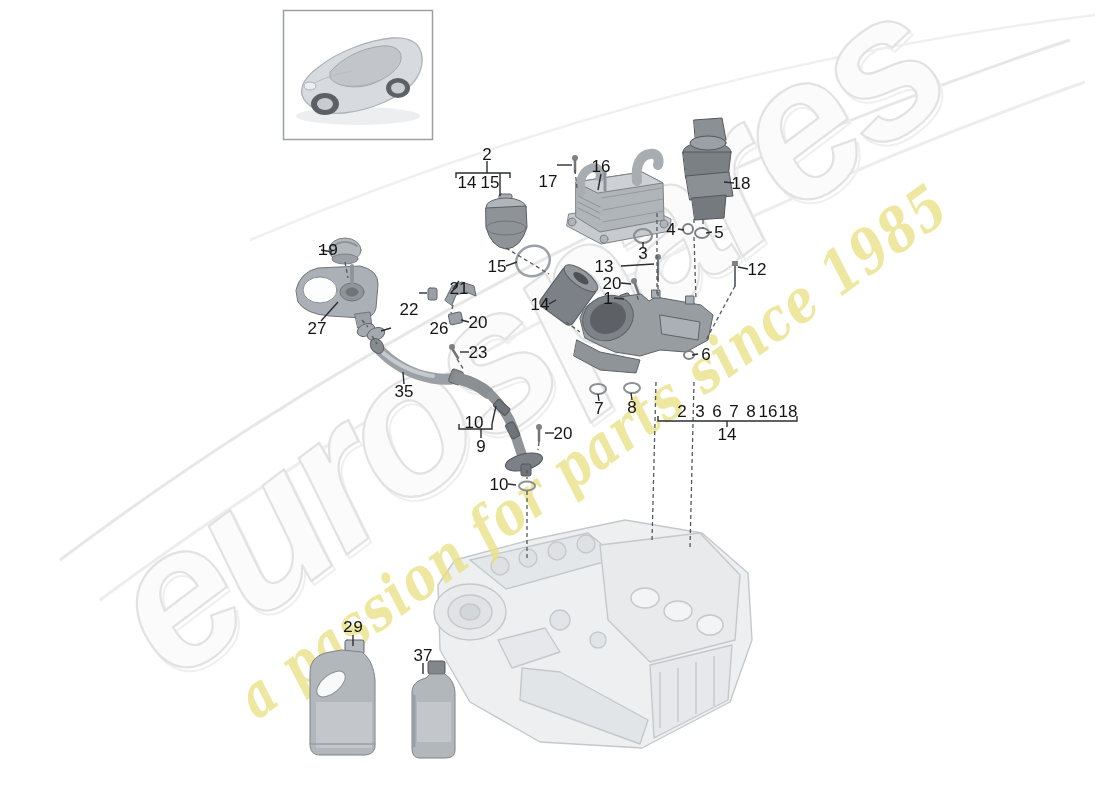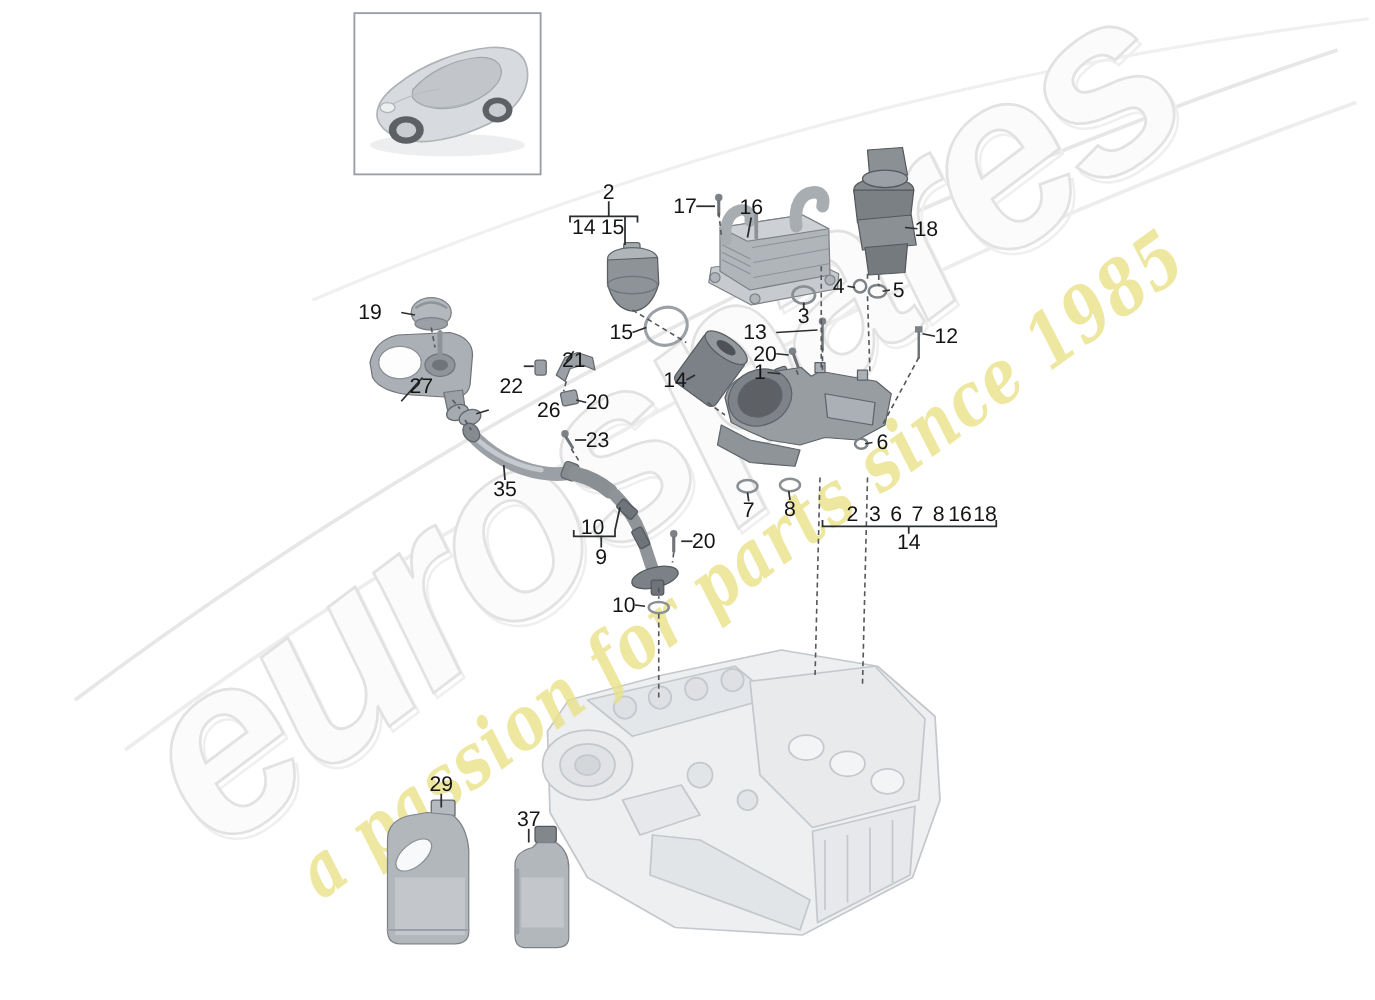--- a/index.html
+++ b/index.html
@@ -290,25 +290,25 @@
       <ellipse cx="398" cy="88" rx="7" ry="5.5" fill="#c9cdd1"></ellipse>
       <ellipse cx="310" cy="86" rx="6" ry="4" fill="#eceef0" stroke="#aeb3b7" stroke-width="1"></ellipse>
     </g>
   </g>
 </svg>
 
 <div class="callout-layer" id="callout-layer">
       <span class="callout" style="left: 487px; top: 154px;">2</span>
       <span class="callout" style="left: 467px; top: 182px;">14</span>
       <span class="callout" style="left: 490px; top: 182px;">15</span>
-      <span class="callout" style="left: 548px; top: 165px; text-align: right;">17</span>
+      <span class="callout" style="left: 548px; top: 181px; text-align: right;">17</span>
       <span class="callout" style="left: 601px; top: 166px;">16</span>
       <span class="callout" style="left: 741px; top: 183px;">18</span>
-      <span class="callout" style="left: 296px; top: 250px;">19</span>
-      <span class="callout" style="left: 317px; top: 309px; margin-left: 20px;">27</span>
+      <span class="callout" style="left: 328px; top: 250px; font-family: Liberation Mono, monospace;">19</span>
+      <span class="callout" style="left: 317px; top: 328px;">27</span>
       <span class="callout" style="left: 497px; top: 266px;">15</span>
       <span class="callout" style="left: 409px; top: 293px; margin-top: 16px;">22</span>
       <span class="callout" style="left: 459px; top: 288px;">21</span>
       <span class="callout" style="left: 478px; top: 322px;">20</span>
       <span class="callout" style="left: 400px; top: 328px; margin-left: 39px;">26</span>
       <span class="callout" style="left: 478px; top: 352px;">23</span>
       <span class="callout" style="left: 404px; top: 391px;">35</span>
       <span class="callout" style="left: 540px; top: 304px;">14</span>
       <span class="callout" style="left: 604px; top: 266px;">13</span>
       <span class="callout" style="left: 612px; top: 283px;">20</span>
@@ -317,21 +317,21 @@
       <span class="callout" style="left: 671px; top: 229px;">4</span>
       <span class="callout" style="left: 719px; top: 232px;">5</span>
       <span class="callout" style="left: 757px; top: 269px;">12</span>
       <span class="callout" style="left: 706px; top: 354px;">6</span>
       <span class="callout" style="left: 599px; top: 408px;">7</span>
       <span class="callout" style="left: 632px; top: 407px;">8</span>
       <span class="callout" style="left: 474px; top: 422px;">10</span>
       <span class="callout" style="left: 481px; top: 446px;">9</span>
       <span class="callout" style="left: 563px; top: 433px;">20</span>
       <span class="callout" style="left: 499px; top: 484px;">10</span>
-      <span class="callout" style="left: 353px; top: 627px;">29</span>
+      <span class="callout" style="left: 353px; top: 627px; font-family: Liberation Mono, monospace;">29</span>
       <span class="callout" style="left: 423px; top: 655px;">37</span>
       <span class="callout" style="left: 682px; top: 411px;">2</span>
       <span class="callout" style="left: 700px; top: 411px;">3</span>
       <span class="callout" style="left: 717px; top: 411px;">6</span>
       <span class="callout" style="left: 734px; top: 411px;">7</span>
       <span class="callout" style="left: 751px; top: 411px;">8</span>
       <span class="callout" style="left: 768px; top: 411px;">16</span>
       <span class="callout" style="left: 788px; top: 411px;">18</span>
       <span class="callout" style="left: 727px; top: 434px;">14</span>
     </div>

